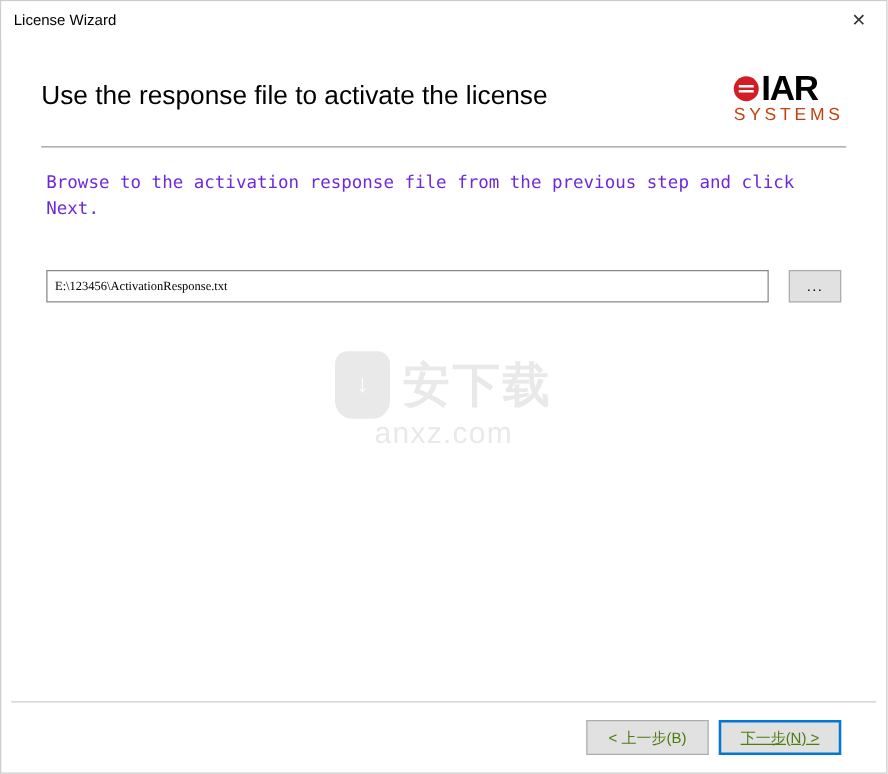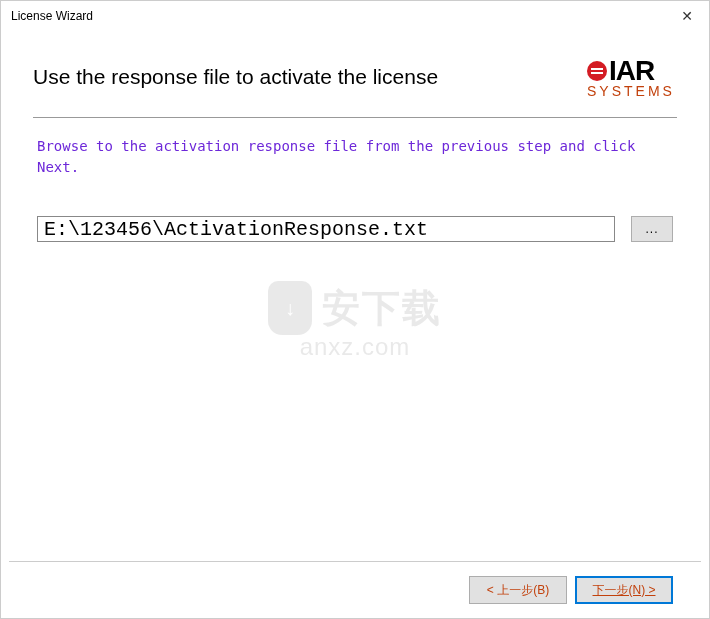--- a/index.html
+++ b/index.html
@@ -111,22 +111,22 @@
       align-items: center;
       gap: 16px;
       margin-top: 38px;
       padding: 0 4px;
     }
     .path-input {
       flex: 1;
       height: 26px;
       border: 1px solid #888;
       padding: 0 6px;
-      font-family: Liberation Mono, monospace;
-      font-size: 20px;
+      font-family: Liberation Serif, serif;
+      font-size: 10px;
       color: #000;
       background: #fff;
     }
     .browse-btn {
       width: 42px;
       height: 26px;
       background: #e1e1e1;
       border: 1px solid #adadad;
       font-size: 12px;
       letter-spacing: 1px;
@@ -194,21 +194,21 @@
       gap: 8px;
       align-items: center;
     }
     .wiz-btn {
       min-width: 98px;
       height: 28px;
       background: #e1e1e1;
       border: 1px solid #adadad;
       font-size: 12px;
       font-family: "Microsoft YaHei", sans-serif;
-      color: #c2410c;
+      color: #4d7c0f;
       cursor: default;
       padding: 0 10px;
       margin-top: 36px;
     }
     .wiz-btn.default {
       border: 2px solid #0078d7;
       background: #e1e1e1;
       text-decoration: underline;
     }
     .cancel-gap {

